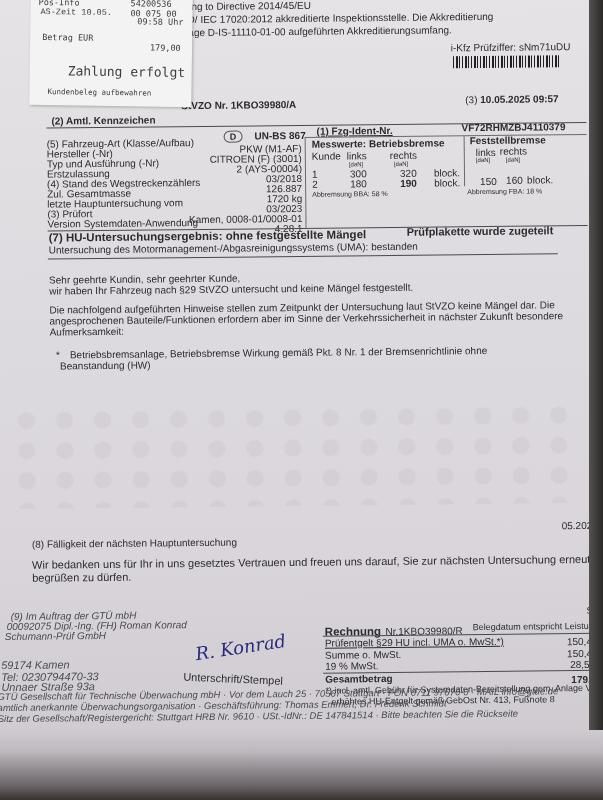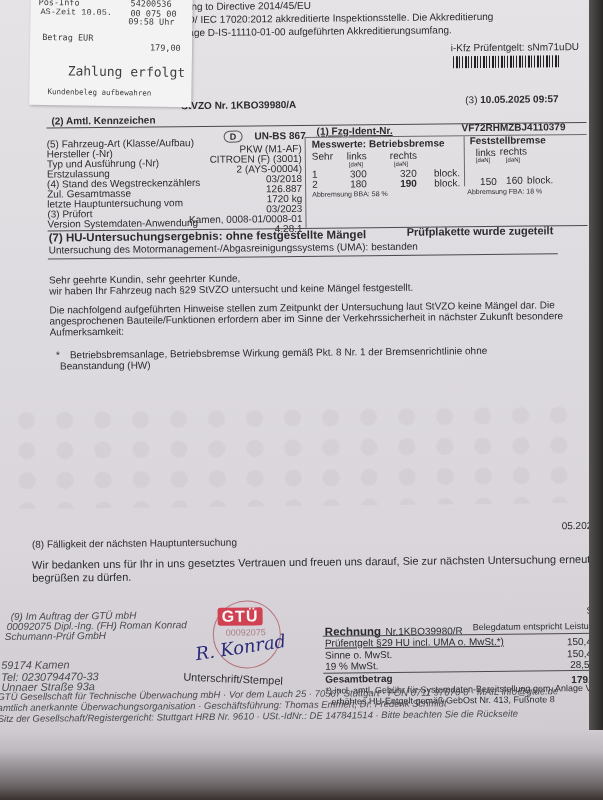--- a/index.html
+++ b/index.html
@@ -71,21 +71,21 @@
 <body>
 
 <div class="paper">
   <div class="watermark"></div>
 
   <div class="abs norm" style="left:190px;top:4px;">rding to Directive 2014/45/EU</div>
   <div class="abs norm" style="left:190px;top:17px;">SO/ IEC 17020:2012 akkreditierte Inspektionsstelle. Die Akkreditierung</div>
   <div class="abs norm" style="left:190px;top:30px;">nlage D-IS-11110-01-00 aufgeführten Akkreditierungsumfang.</div>
 
   <div class="abs norm" style="left:460px;top:48px;">
-    <span>i-Kfz Prüfentgelt:</span>
+    <span>i-Kfz Prüfziffer:</span>
     <span>sNm71uDU</span>
   </div>
   <div class="barcode"></div>
 
   <div class="abs norm bold" style="left:190px;top:103px;">StVZO Nr. 1KBO39980/A</div>
   <div class="abs norm" style="left:474px;top:100px;">
     <span>(3)</span>
     <span class="bold">10.05.2025 09:57</span>
   </div>
 
@@ -138,21 +138,21 @@
     <div style="position:relative;height:10px;">
         <span class="abs norm" style="right:0;top:-3px;">4.28.1</span>
       </div>
   </div>
 
   <div class="vr" style="left:313px;top:142px;height:90px;"></div>
   <div class="hr" style="left:313px;top:141px;width:282px;background:#6a6a6e;"></div>
   <div class="vr" style="left:472px;top:142px;height:50px;"></div>
 
   <div class="abs norm bold" style="left:320px;top:143px;">Messwerte: Betriebsbremse</div>
-  <div class="abs norm" style="left:320px;top:155px;">Sehr</div>
+  <div class="abs norm" style="left:320px;top:155px;">Kunde</div>
   <div class="abs norm" style="left:355px;top:155px;">links</div>
   <div class="abs norm" style="left:398px;top:155px;">rechts</div>
   <div class="abs" style="left:357px;top:166px;font-size:6px;">[daN]</div>
   <div class="abs" style="left:402px;top:166px;font-size:6px;">[daN]</div>
 
   <div class="abs norm" style="left:320px;top:173px;">1</div>
   <div class="abs norm" style="left:358px;top:173px;">300</div>
   <div class="abs norm" style="left:408px;top:173px;">320</div>
   <div class="abs norm" style="left:442px;top:173px;">block.</div>
   <div class="abs norm" style="left:320px;top:183px;">2</div>
@@ -192,37 +192,33 @@
   <div class="abs" style="left:36px;top:560px;font-size:11px;">Wir bedanken uns für Ihr in uns gesetztes Vertrauen und freuen uns darauf, Sie zur nächsten Untersuchung erneut</div>
   <div class="abs" style="left:36px;top:573px;font-size:11px;">begrüßen zu dürfen.</div>
 
   <div class="abs footer-italic" style="left:14px;top:612px;">(9) Im Auftrag der GTÜ mbH</div>
   <div class="abs footer-italic" style="left:10px;top:622px;">00092075 Dipl.-Ing. (FH) Roman Konrad</div>
   <div class="abs footer-italic" style="left:8px;top:632px;">Schumann-Prüf GmbH</div>
   <div class="abs footer-italic" style="left:4px;top:648px;font-size:11px;margin-top:34px;">Unnaer Straße 93a</div>
   <div class="abs footer-italic" style="left:4px;top:660px;font-size:11px;">59174 Kamen</div>
   <div class="abs footer-italic" style="left:4px;top:672px;font-size:11px;">Tel: 0230794470-33</div>
 
-  <div class="stamp">
-    <span class="logo">GTÜ</span>
-    <span class="num">00092075</span>
-  </div>
   <div class="signature">R. Konrad</div>
   <div class="abs" style="left:186px;top:676px;font-size:11px;transform:rotate(3deg);">Unterschrift/Stempel</div>
 
   <div class="abs norm" style="left:590px;top:612px;">Se</div>
   <div class="abs" style="left:328px;top:626px;">
     <span class="bold" style="font-size:11.5px;">Rechnung</span>
     <span class="norm">Nr.1KBO39980/R</span>
   </div>
   <div class="abs small" style="left:476px;top:628px;">Belegdatum entspricht Leistungsdatum</div>
   <div class="hr" style="left:326px;top:640px;width:275px;"></div>
   <div class="abs norm" style="left:328px;top:642px;text-decoration:underline;">Prüfentgelt §29 HU incl. UMA o. MwSt.*)</div>
   <div class="abs norm" style="left:570px;top:643px;">150,42</div>
-  <div class="abs norm" style="left:328px;top:654px;">Sinne o. MwSt.</div>
+  <div class="abs norm" style="left:328px;top:654px;">Summe o. MwSt.</div>
   <div class="abs norm" style="left:570px;top:655px;">150,42</div>
   <div class="abs norm" style="left:328px;top:665px;text-align:right;">19 % MwSt.</div>
   <div class="abs norm" style="left:573px;top:666px;">28,58</div>
   <div class="hr" style="left:326px;top:677px;width:275px;"></div>
   <div class="abs norm bold" style="left:328px;top:678px;">Gesamtbetrag</div>
   <div class="abs norm bold" style="left:574px;top:681px;">179,00</div>
   <div class="abs small" style="left:328px;top:690px;">*) incl. amtl. Gebühr für Systemdaten-Bereitstellung gem. Anlage VIIIa StVZO</div>
   <div class="abs small" style="left:334px;top:701px;">erhöhtes HU-Entgelt gemäß GebOst Nr. 413, Fußnote 8</div>
 
   <div class="abs" style="left:0;top:692px;font-size:9.5px;color:#4a4a50;font-style:italic;">GTÜ Gesellschaft für Technische Überwachung mbH · Vor dem Lauch 25 · 70567 Stuttgart · FON 0711 97676-0 · MAIL info@gtue.de</div>
@@ -231,18 +227,18 @@
 </div>
 
 <div class="right-edge"></div>
 <div class="bottom-shadow"></div>
 
 <div class="receipt">
   <span class="r" style="left:8px;top:4px;">Pos-Info</span>
   <span class="r" style="left:100px;top:4px;">54200536</span>
   <span class="r" style="left:100px;top:14px;">00 075 00</span>
   <span class="r" style="left:10px;top:14px;font-family:Liberation Mono, monospace;">AS-Zeit 10.05.</span>
-  <span class="r" style="left:98px;top:22px;">09:58 Uhr</span>
+  <span class="r" style="left:107px;top:22px;">09:58 Uhr</span>
   <span class="r" style="left:12px;top:39px;">Betrag EUR</span>
   <span class="r" style="left:120px;top:48px;">179,00</span>
   <span class="r" style="left:38px;top:70px;font-size:13px;">Zahlung erfolgt</span>
   <span class="r" style="left:18px;top:94px;font-size:7.5px;">Kundenbeleg aufbewahren</span>
 </div>
 
 </body></html>

